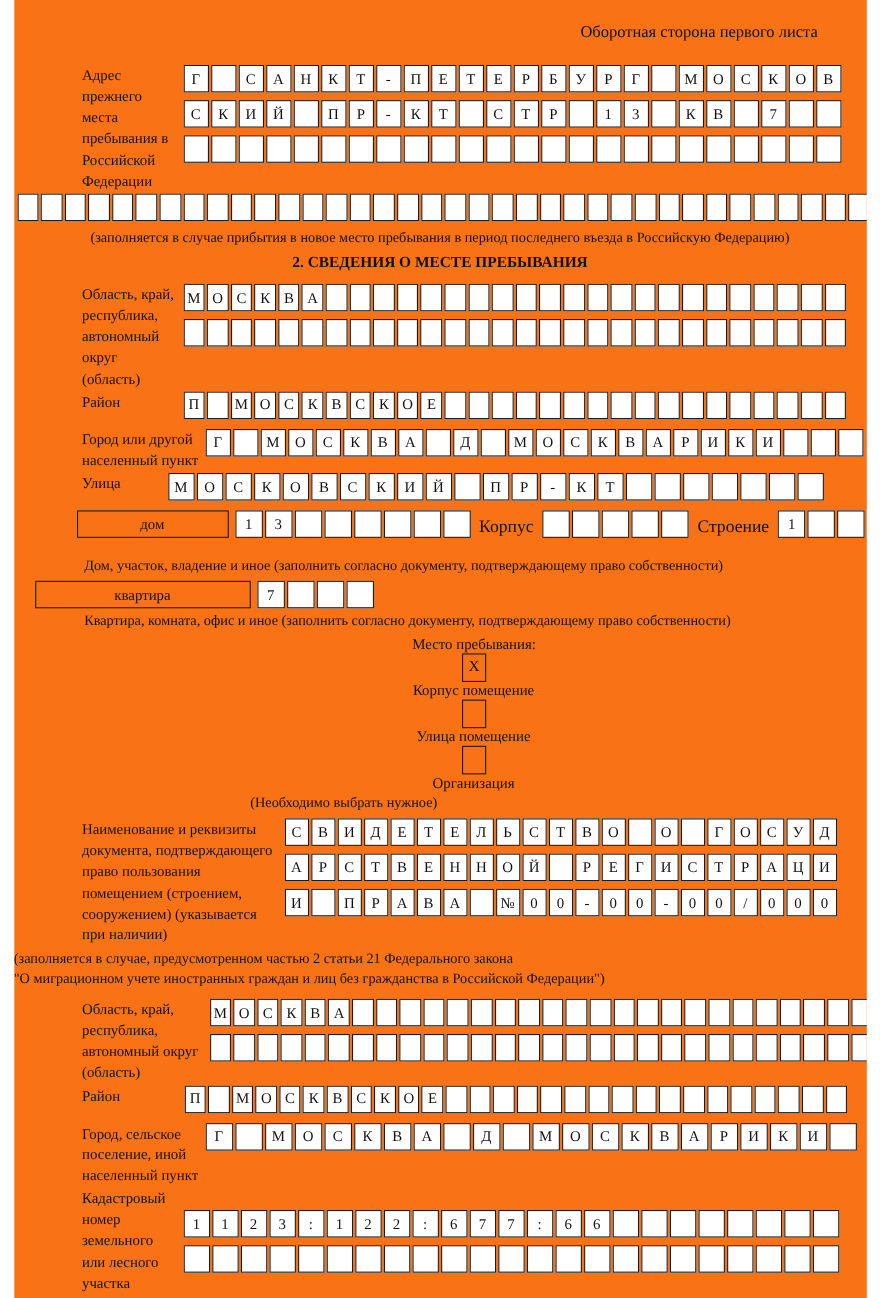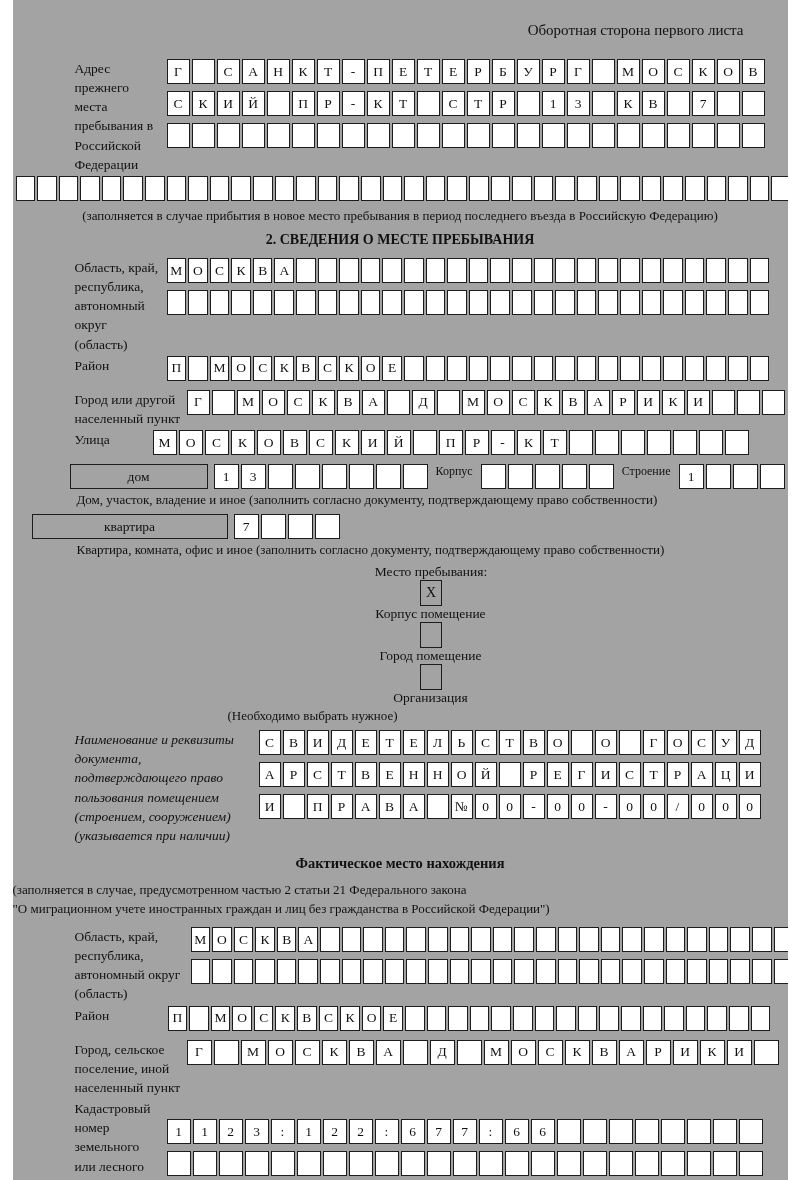--- a/index.html
+++ b/index.html
@@ -1,25 +1,25 @@
 <!DOCTYPE html>
 <html><head>
 <meta charset="utf-8">
 <style>
   html,body{margin:0;padding:0;background:#fff;}
   .page{
     width:775px;height:1180px;box-sizing:border-box;overflow:hidden;
-    margin:0 auto;background:#a3a3a3;color:#111;
+    margin:0 auto;background:#f97316;color:#111;
     font-family:"Liberation Serif","DejaVu Serif",serif;
     padding-top:22px;
   }
   .hdr{font-size:15px;text-align:right;padding-right:44px;margin-bottom:20px;}
   .frow{display:flex;align-items:flex-start;padding-left:62px;margin-bottom:2px;}
   .flabel{font-size:13.5px;line-height:1.42;flex:0 0 auto;padding-right:6px;box-sizing:border-box;}
-  .lw88{width:92px;} .lw110{width:112px;} .lw75{width:78px;} .lw182{width:184px;font-style:italic;}
+  .lw88{width:92px;} .lw110{width:112px;} .lw75{width:78px;} .lw182{width:184px;}
   .lw116{width:116px;} .lw93{width:93px;}
   .gridcol{display:flex;flex-direction:column;}
   .cellrow{display:flex;column-gap:2px;margin-bottom:7px;}
   .cell{
     height:25px;flex:0 0 auto;box-sizing:border-box;
     border:1.5px solid #1c1c1c;background:#fff;
     display:flex;align-items:center;justify-content:center;
     font-size:13.5px;line-height:1;
   }
   .g24 .cell{width:23px;}
@@ -31,23 +31,23 @@
   .cw25 .cell{width:25px;}
   .note{font-size:13px;color:#111;margin:2px 0 6px 0;}
   .center{text-align:center;}
   .sec-title{font-size:14px;font-weight:bold;text-align:center;margin:8px 0 10px 0;}
   .sub-title{font-size:14.5px;font-weight:bold;text-align:center;margin:10px 0 8px 0;}
   .wbox{
     height:25px;box-sizing:border-box;border:1.5px solid #1c1c1c;
     display:flex;align-items:center;justify-content:center;
     font-size:13.5px;flex:0 0 auto;
   }
-  .domrow{display:flex;align-items:flex-start;margin-left:57px;margin-bottom:3px;column-gap:0;}
+  .domrow{display:flex;align-items:flex-end;margin-left:57px;margin-bottom:17px;column-gap:0;}
   .kvrow{display:flex;align-items:center;margin-left:19px;margin-bottom:3px;}
-  .inline-label{font-size:12px;margin:0 8px;white-space:nowrap;}
+  .inline-label{font-size:16px;margin:0 8px;white-space:nowrap;}
   .gap6{width:6px;flex:0 0 auto;}
   .mestorow{display:flex;align-items:center;padding-left:62px;margin-top:6px;font-size:13.5px;flex-direction:column;}
   .cb{
     width:22px;height:26px;box-sizing:border-box;border:1.5px solid #1c1c1c;
     display:flex;align-items:center;justify-content:center;font-size:14px;flex:0 0 auto;
   }
   .mesto-opt-label{margin:0 10px 0 9px;}
   .stamp-box{
     margin-left:393px;margin-top:8px;width:358px;height:174px;
     box-sizing:border-box;border:2px solid #1c1c1c;background:#fff;
@@ -388,21 +388,21 @@
   </div>
   <div class="note" style="margin-left:64px">Квартира, комната, офис и иное (заполнить согласно документу, подтверждающему право собственности)</div>
 
   <div class="mestorow">
     <span>Место пребывания:</span>
     <span style="width:9px"></span>
     <span class="cb">X</span>
     <span class="mesto-opt-label">Корпус помещение</span>
     <span style="width:22px"></span>
     <span class="cb"></span>
-    <span class="mesto-opt-label">Город помещение</span>
+    <span class="mesto-opt-label">Улица помещение</span>
     <span style="width:28px"></span>
     <span class="cb"></span>
     <span class="mesto-opt-label">Организация</span>
   </div>
   <div class="note" style="text-align:center;margin-left:60px;width:480px">(Необходимо выбрать нужное)</div>
 
   <div class="frow" style="margin-top:6px">
     <div class="flabel lw182">Наименование и реквизиты документа, подтверждающего право пользования помещением (строением, сооружением) (указывается при наличии)</div>
     <div class="gridcol">
       <div class="cellrow g21">
@@ -470,21 +470,20 @@
           <div class="cell">0</div>
           <div class="cell">0</div>
           <div class="cell">/</div>
           <div class="cell">0</div>
           <div class="cell">0</div>
           <div class="cell">0</div>
         </div>
     </div>
   </div>
 
-  <div class="sub-title">Фактическое место нахождения</div>
   <div class="notes-block">
     <div>(заполняется в случае, предусмотренном частью 2 статьи 21 Федерального закона</div>
     <div>"О миграционном учете иностранных граждан и лиц без гражданства в Российской Федерации")</div>
   </div>
 
   <div class="frow">
     <div class="flabel lw116">Область, край, республика, автономный округ (область)</div>
     <div class="gridcol">
       <div class="cellrow g28">
           <div class="cell">М</div>

